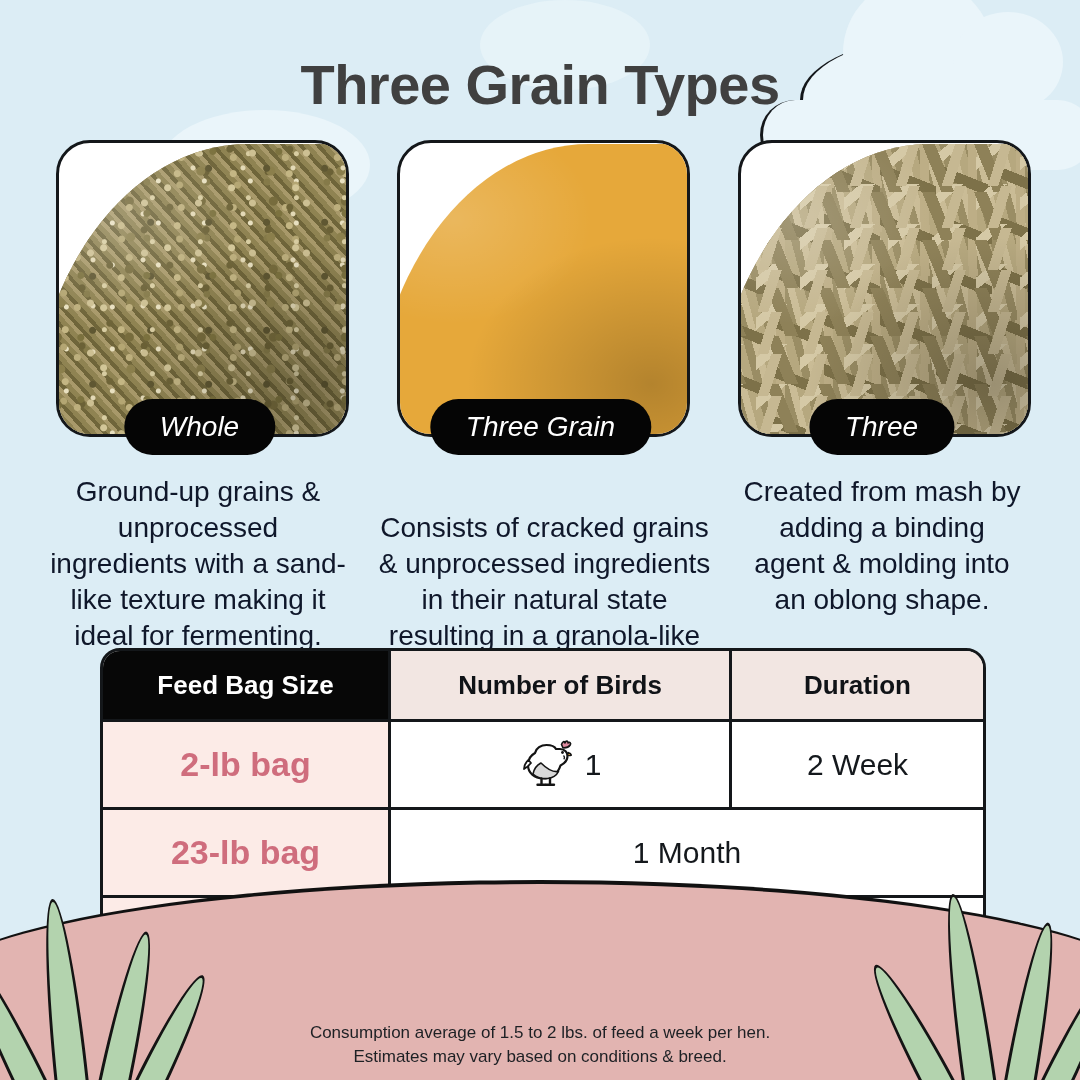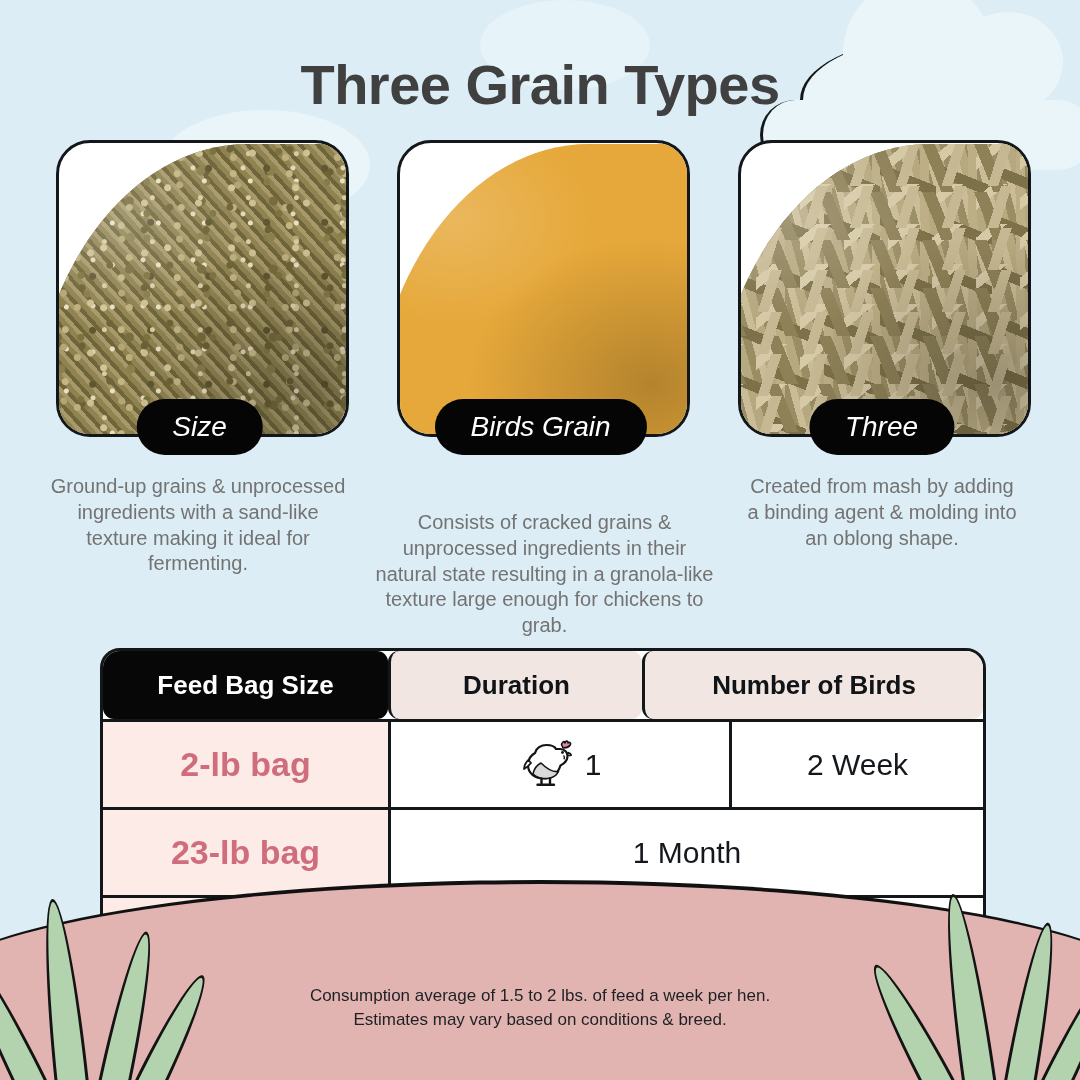--- a/index.html
+++ b/index.html
@@ -152,50 +152,50 @@
     z-index:5;
   }
   .pillwrap{position:absolute;top:0;width:287px;height:291px;pointer-events:none;}
   .pillwrap.k0{left:56px;}
   .pillwrap.k1{left:397px;}
   .pillwrap.k2{left:738px;}
 
   
   .desc{
     position:absolute;top:474px;
-    color:#737373;font-size:20px;line-height:1.29;text-align:center;
+    color:#0f172a;font-size:28px;line-height:1.29;text-align:center;
   }
   .desc.k0{left:48px;width:300px;}
   .desc.k1{left:372px;width:345px;margin-top:36px;}
   .desc.k2{left:742px;width:280px;}
 
   
   .table{
     position:absolute;left:100px;top:648px;width:880px;
     border:3px solid #14171a;border-radius:20px;
     overflow:hidden;background:#fff;
   }
   .trow{display:flex;}
   .trow + .trow{border-top:3px solid #14171a;}
   .c0{width:285px;flex:0 0 285px;}
   .c1{width:338px;flex:0 0 338px;border-left:3px solid #14171a;}
   .c2{flex:1 1 auto;border-left:3px solid #14171a;}
 
   .thead .c0{background:#070707;color:#fff;}
   .thead .c1,.thead .c2{background:#f2e6e2;color:#101317;}
-  .thead .cell{font-size:26px;font-weight:700;height:68px;border-radius:11px;}
+  .thead .cell{font-size:26px;font-weight:700;height:68px;}
 
   .cell{display:flex;align-items:center;justify-content:center;height:85px;font-size:30px;}
   .bagcell{background:#fcebe7;color:#cf6d7d;font-weight:700;font-size:34px;}
   .durcell{color:#14181c;font-size:30px;}
   .birdcell{gap:10px;}
   .birdcell .num{color:#14181c;font-size:30px;}
 
   .note{
-    position:absolute;top:984px;left:0;width:1080px;text-align:center;
+    position:absolute;top:1021px;left:0;width:1080px;text-align:center;
     color:#1d2024;font-size:17px;line-height:1.42;
   }
 </style>
 </head>
 <body>
 
 <div class="canvas">
 
   <div class="sky">
     <div class="cloud c1"></div>
@@ -223,40 +223,40 @@
     </div>
 
     <div class="card k2">
       <div class="pile">
         <div class="tex pellet"></div>
           <div class="shade"></div>
       </div>
     </div>
 
     <div class="pillwrap k0">
-      <div class="pill">Size</div>
+      <div class="pill">Whole</div>
     </div>
     <div class="pillwrap k1">
-      <div class="pill">Birds Grain</div>
+      <div class="pill">Three Grain</div>
     </div>
     <div class="pillwrap k2">
       <div class="pill">Three</div>
     </div>
   </div>
 
   <div class="desc k0">Ground-up grains &amp; unprocessed ingredients with a sand-like texture making it ideal for fermenting.</div>
   <div class="desc k1">Consists of cracked grains &amp; unprocessed ingredients in their natural state resulting in a granola-like texture large enough for chickens to grab.</div>
   <div class="desc k2">Created from mash by adding a binding agent &amp; molding into an oblong shape.</div>
 
   <div class="table">
 
     <div class="trow thead">
       <div class="cell c0">Feed Bag Size</div>
+      <div class="cell c1">Number of Birds</div>
       <div class="cell c2">Duration</div>
-      <div class="cell c1">Number of Birds</div>
     </div>
 
     <div class="trow">
       <div class="cell c0 bagcell">2-lb bag</div>
       <div class="cell c1 birdcell">
         <span>
           <svg width="56" height="52" viewBox="0 0 56 52">
             <path d="M42.5 9.5c1-3 3-4 3.5-1.5.8-2.6 3.2-2.4 3 0 1.8-1.6 3.4.2 2.2 2-1.2 1.8-4 3-7.2 2.8z" fill="#e08ba0" stroke="#141414" stroke-width="1.6" stroke-linejoin="round"></path>
             <path d="M41 14c5 0 7.5 3.5 7.5 7 0 4.5-3 7.5-7 9.5-3 9-10 13-17.5 13-8.5 0-15-5.5-15-13.5 0-5 2.5-9.5 7-12 1-5 6-8 11.5-8 5 0 8.5 2 9.5 4z" fill="#ffffff" stroke="#141414" stroke-width="2.2" stroke-linejoin="round"></path>
             <path d="M22 28c-4 2-7 6-8 11 4 3.5 9 5 14.5 4.5 5-0.5 9-3 11-7-5.5 1-12-3-17.5-8.5z" fill="#d9d9d9" stroke="#141414" stroke-width="1.6" stroke-linejoin="round"></path>

